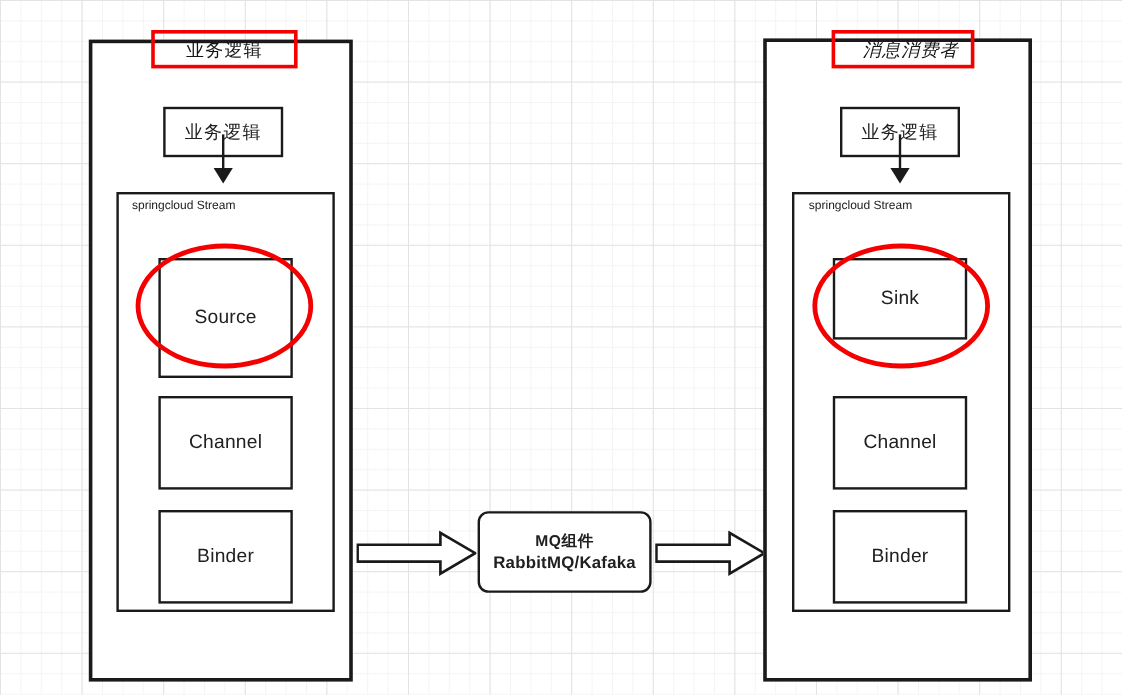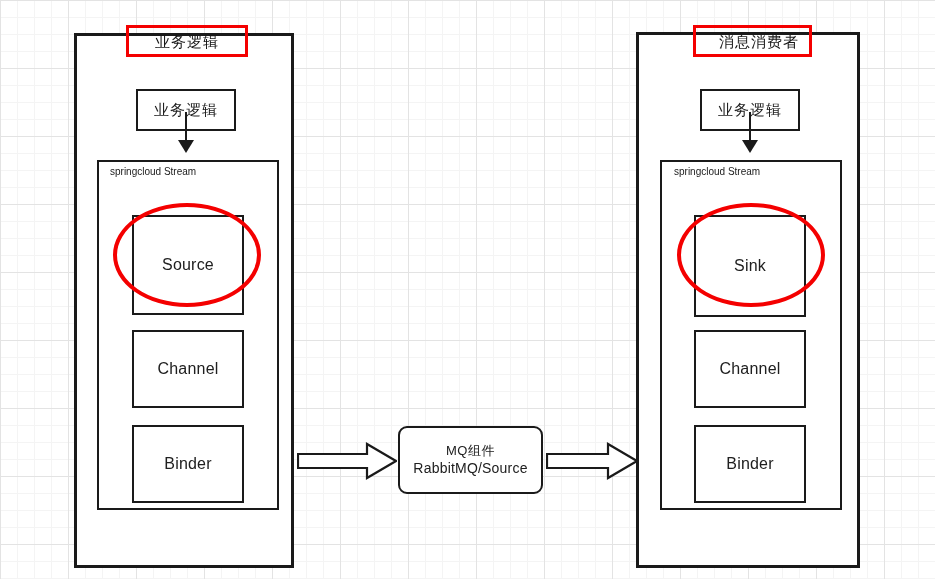--- a/index.html
+++ b/index.html
@@ -115,20 +115,21 @@
     position: absolute;
     border: 2px solid #1a1a1a;
     border-radius: 9px;
     background: #ffffff;
     box-sizing: border-box;
     display: flex;
     flex-direction: column;
     align-items: center;
     justify-content: center;
     line-height: 1.35;
+    font-weight: bold;
   }
   .mq-line1 { font-size: 13px; letter-spacing: 0.5px; color: #202020; }
   .mq-line2 { font-size: 14px; letter-spacing: 0.2px; color: #202020; }
 </style>
 </head>
 <body>
 
 <div id="canvas">
 
   <div class="panel" style="left:74px; top:33px; width:220px; height:535px;"></div>
@@ -153,43 +154,43 @@
   <div class="node" style="left:132px; top:425px; width:112px; height:78px;">Binder</div>
 
   <div class="block-arrow" style="left:297px; top:442px; width:100px; height:38px;">
     <svg width="100" height="38" viewBox="0 0 100 38">
       <polygon points="1,12 70,12 70,2 99,19 70,36 70,26 1,26" fill="#ffffff" stroke="#1a1a1a" stroke-width="2.2" stroke-linejoin="miter"></polygon>
     </svg>
   </div>
 
   <div class="mq-box" style="left:398px; top:426px; width:145px; height:68px;">
     <div class="mq-line1">MQ组件</div>
-    <div class="mq-line2">RabbitMQ/Source</div>
+    <div class="mq-line2">RabbitMQ/Kafaka</div>
   </div>
 
   <div class="block-arrow" style="left:546px; top:442px; width:92px; height:38px;">
     <svg width="92" height="38" viewBox="0 0 92 38">
       <polygon points="1,12 62,12 62,2 91,19 62,36 62,26 1,26" fill="#ffffff" stroke="#1a1a1a" stroke-width="2.2" stroke-linejoin="miter"></polygon>
     </svg>
   </div>
 
   <div class="panel" style="left:636px; top:32px; width:224px; height:536px;"></div>
 
-  <div class="panel-title" style="left:693px; top:33px; width:132px;">消息消费者</div>
+  <div class="panel-title" style="left:693px; top:33px; width:132px;font-style:italic;">消息消费者</div>
 
   <div class="red-rect" style="left:693px; top:25px; width:119px; height:32px;"></div>
 
   <div class="node cjk" style="left:700px; top:70px; width:100px; height:42px;">业务逻辑</div>
 
   <div class="vline" style="left:749px; top:112px; width:2px; height:30px;"></div>
   <div class="arrowhead-down" style="left:742px; top:140px;"></div>
 
   <div class="inner-panel" style="left:660px; top:160px; width:182px; height:350px;"></div>
   <div class="stream-label" style="left:674px; top:166px;">springcloud Stream</div>
 
-  <div class="node" style="left:694px; top:215px; width:112px; height:102px;">Sink</div>
+  <div class="node" style="left:694px; top:215px; width:112px; height:68px;">Sink</div>
   <div class="red-ellipse" style="left:677px; top:203px; width:148px; height:104px;"></div>
 
   <div class="node" style="left:694px; top:330px; width:112px; height:78px;">Channel</div>
 
   <div class="node" style="left:694px; top:425px; width:112px; height:78px;">Binder</div>
 
 </div>
 
 </body></html>

